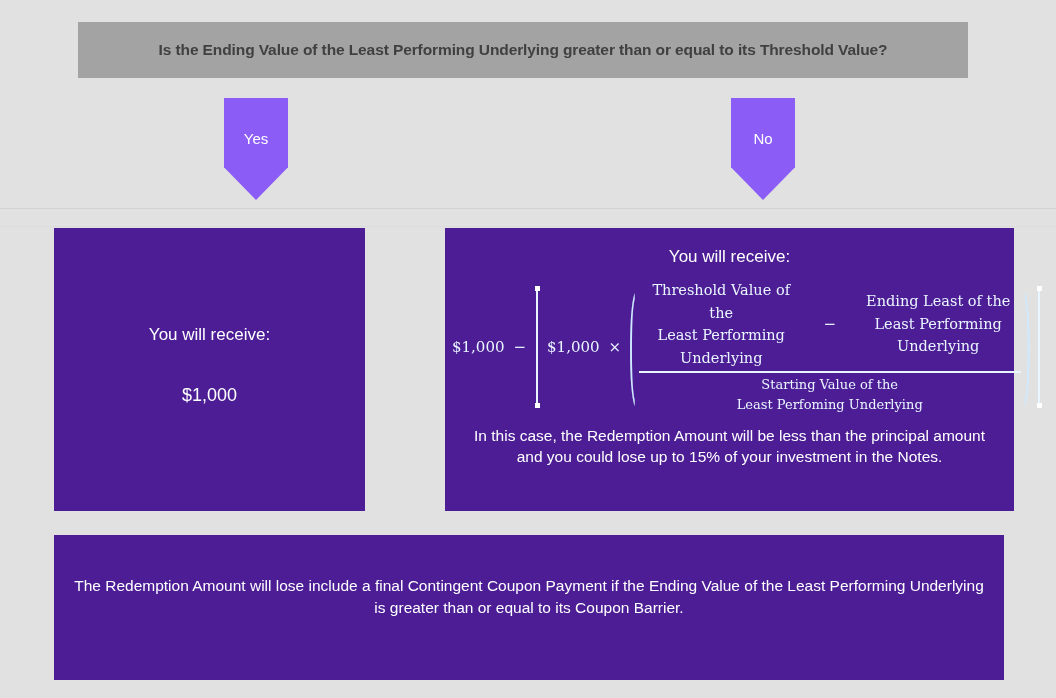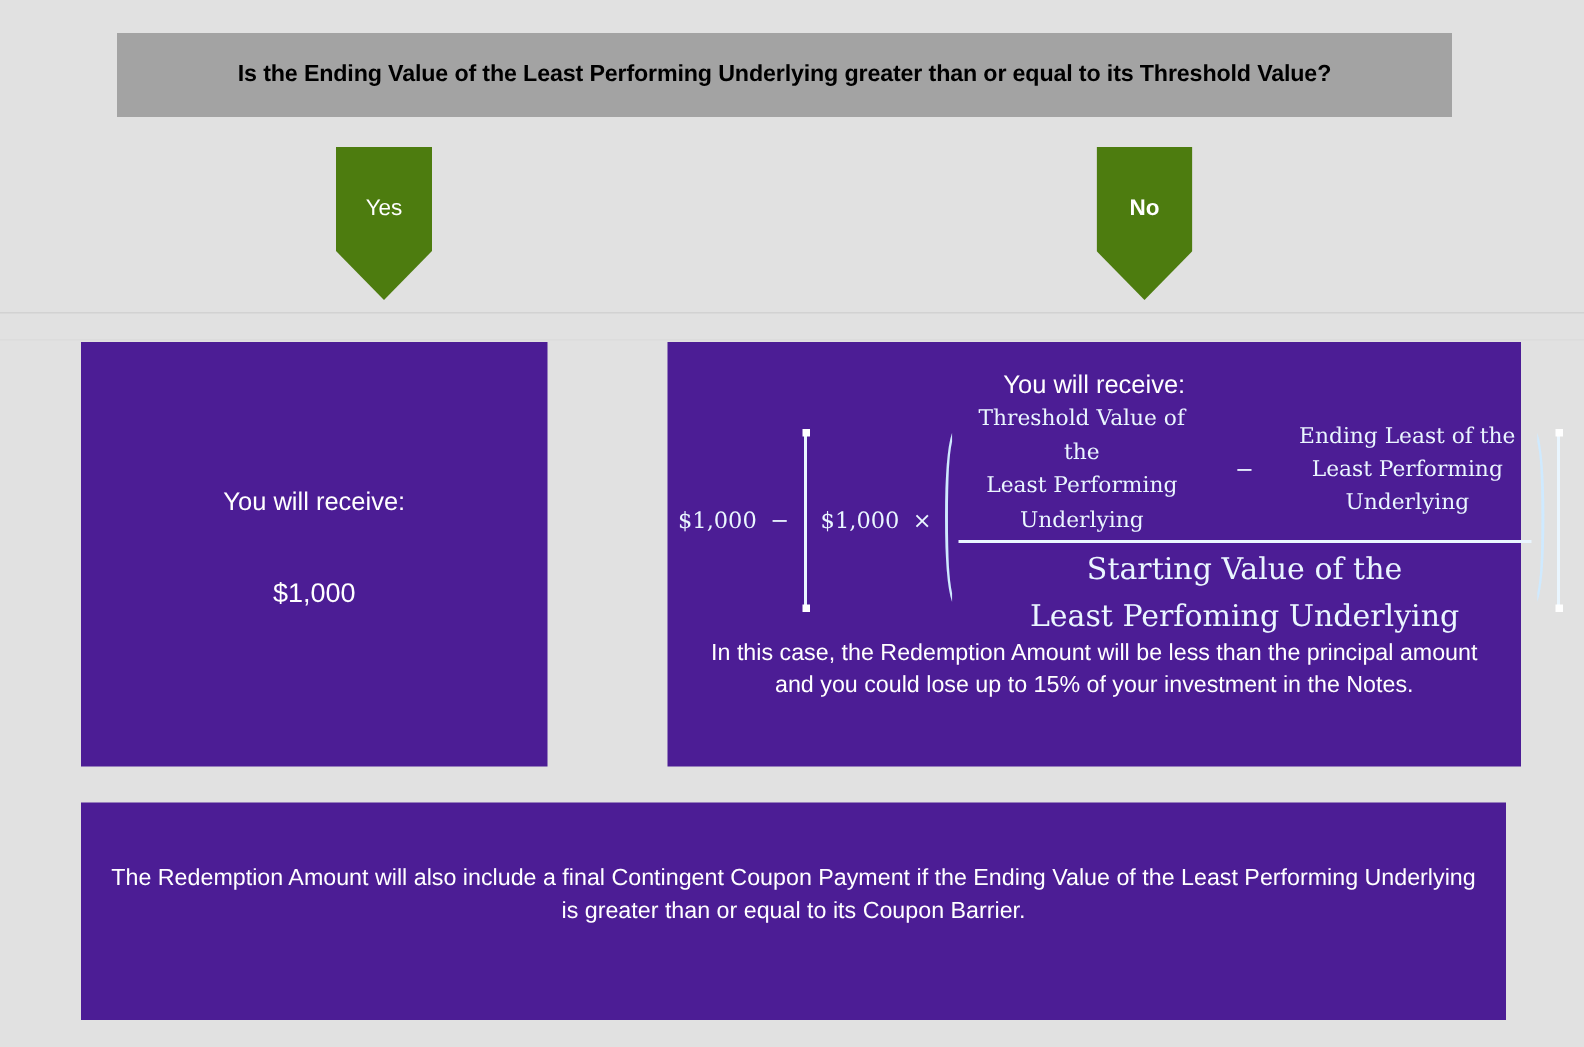--- a/index.html
+++ b/index.html
@@ -25,47 +25,47 @@
     background: #a3a3a3;
     display: flex;
     align-items: center;
     justify-content: center;
     box-sizing: border-box;
     padding: 0 14px;
   }
   #header-title {
     font-size: 15.5px;
     font-weight: bold;
-    color: #000000;
+    color: #404040;
     text-align: center;
     line-height: 1.22;
     letter-spacing: -0.1px;
   }
 
   
   .branch-arrow {
     position: absolute;
     width: 64px;
     height: 102px;
-    background: #4d7c0f;
+    background: #8b5cf6;
     -webkit-clip-path: polygon(0 0, 100% 0, 100% 68%, 50% 100%, 0 68%);
     clip-path: polygon(0 0, 100% 0, 100% 68%, 50% 100%, 0 68%);
   }
   .branch-label {
     position: absolute;
     top: 33px;
     left: 0;
     width: 100%;
     text-align: center;
     font-size: 15px;
     color: #ffffff;
     line-height: 1;
   }
   #arrow-yes { left: 224px; top: 98px; }
-  #arrow-no  { left: 731px; top: 98px; font-weight: bold; }
+  #arrow-no  { left: 731px; top: 98px; }
 
   
   #section-divider {
     position: absolute;
     left: 0;
     top: 208px;
     width: 1056px;
     height: 1px;
     background: #d2d2d2;
   }
@@ -220,21 +220,21 @@
     padding: 0 2px;
   }
   #fraction-bar {
     height: 1.5px;
     background: #eaf6ff;
     width: 100%;
   }
   #denominator {
     text-align: center;
     line-height: 1.55;
-    font-size: 20px;
+    font-size: 13px;
     padding-top: 2px;
   }
 
   
   #no-footer {
     position: absolute;
     left: 18px;
     top: 198px;
     width: 533px;
     text-align: center;
@@ -313,14 +313,14 @@
 
     <span class="paren">)</span>
 
     <span class="abs-bar"></span>
   </div>
 
   <div id="no-footer">In this case, the Redemption Amount will be less than the principal amount and you could lose up to 15% of your investment in the Notes.</div>
 </div>
 
 <div id="panel-coupon" class="outcome-panel">
-  <div id="coupon-text">The Redemption Amount will also include a final Contingent Coupon Payment if the Ending Value of the Least Performing Underlying is greater than or equal to its Coupon Barrier.</div>
+  <div id="coupon-text">The Redemption Amount will lose include a final Contingent Coupon Payment if the Ending Value of the Least Performing Underlying is greater than or equal to its Coupon Barrier.</div>
 </div>
 
 </body></html>

